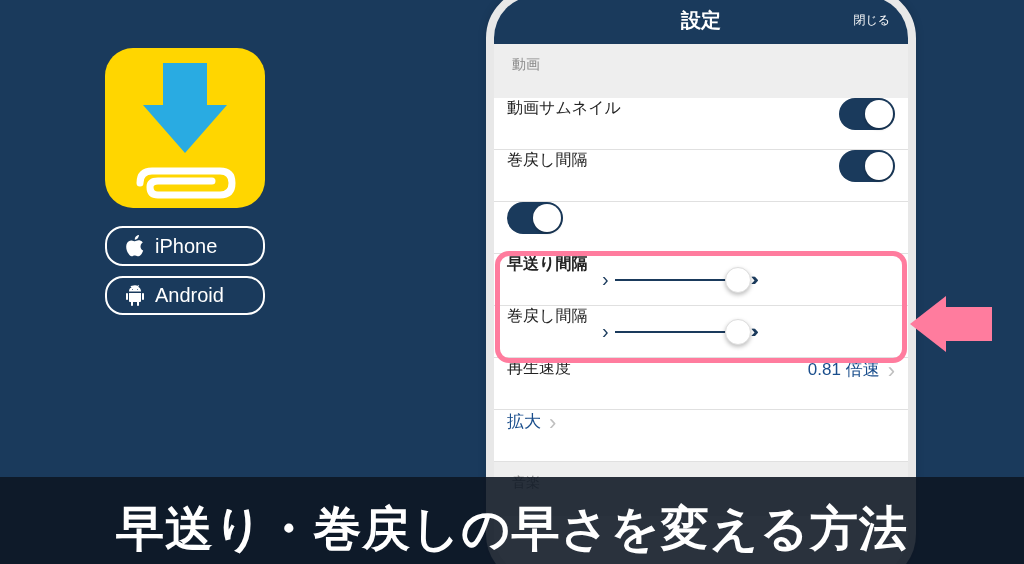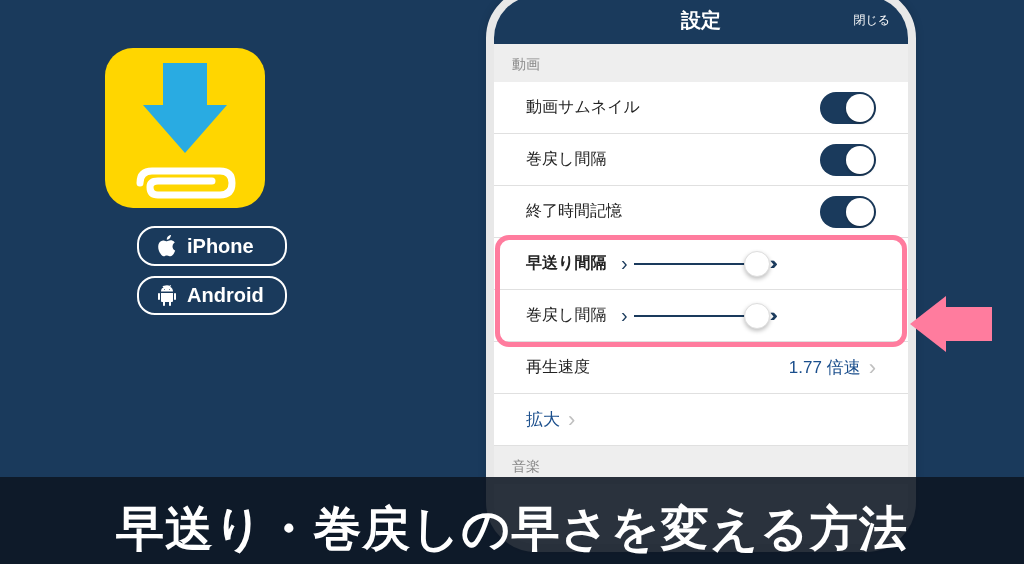--- a/index.html
+++ b/index.html
@@ -54,27 +54,26 @@
       margin-top: 18px;
       display: flex;
       flex-direction: column;
       gap: 10px;
     }
     .badge {
       border: 2.5px solid white;
       border-radius: 18px;
       padding: 6px 18px;
       color: white;
-      font-weight: bold;
+      font-weight: normal;
       font-size: 20px;
       display: flex;
       align-items: center;
       gap: 10px;
       min-width: 150px;
-      margin-left: 32px;
     }
     
     
     .phone-wrap {
       position: absolute;
       right: 108px;
       top: -12px;
       width: 430px;
     }
     .phone-body {
@@ -98,30 +97,29 @@
       color: white;
     }
     .nav-title { font-weight: bold; font-size: 20px; }
     .nav-close { position: absolute; right: 18px; font-size: 12px; }
     
     
     .section-head {
       background: #eeeeee;
       color: #888;
       font-size: 14px;
-      padding: 12px 18px 8px;
+      padding: 12px 18px 24px;
     }
     
     
     .row {
       background: white;
       border-bottom: 1px solid #e0e0e0;
       display: flex;
-      align-items: center;
-      padding: 0 32px;
+      padding: 0 13px;
       height: 52px;
       font-size: 16px;
       color: #222;
     }
     .row-label { flex: 1; }
     .toggle {
       width: 56px;
       height: 32px;
       background: #1a3a5c;
       border-radius: 16px;
@@ -250,21 +248,20 @@
 
       <div class="row">
         <span class="row-label">動画サムネイル</span>
         <div class="toggle"></div>
       </div>
       <div class="row">
         <span class="row-label">巻戻し間隔</span>
         <div class="toggle"></div>
       </div>
       <div class="row">
-        <span class="row-label">終了時間記憶</span>
         <div class="toggle"></div>
       </div>
 
       <div style="position:relative;">
         <div class="row">
           <span class="row-label" style="flex:0 0 95px;font-weight:bold;">早送り間隔</span>
           <div class="slider-area">
             <span class="chevron-single">›</span>
             <div class="slider-line">
                 <div class="slider-knob"></div>
@@ -280,21 +277,21 @@
                 <div class="slider-knob"></div>
               </div>
             <span class="chevron-triple">›››</span>
           </div>
         </div>
         <div class="highlight-box" style="top:-3px; left:1px;"></div>
       </div>
 
       <div class="row">
         <span class="row-label">再生速度</span>
-        <span class="value-blue">1.77 倍速</span>
+        <span class="value-blue">0.81 倍速</span>
         <span class="chevron-gray">›</span>
       </div>
       <div class="row">
         <span class="value-blue">拡大</span>
         <span class="chevron-gray">›</span>
       </div>
 
       <div class="section-head">音楽</div>
       <div style="height:60px; background:white;"></div>
     </div>

